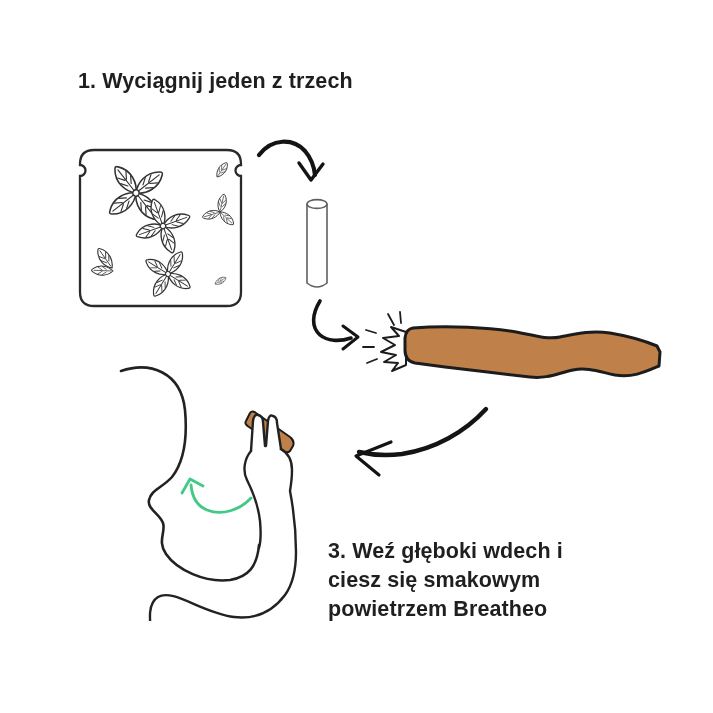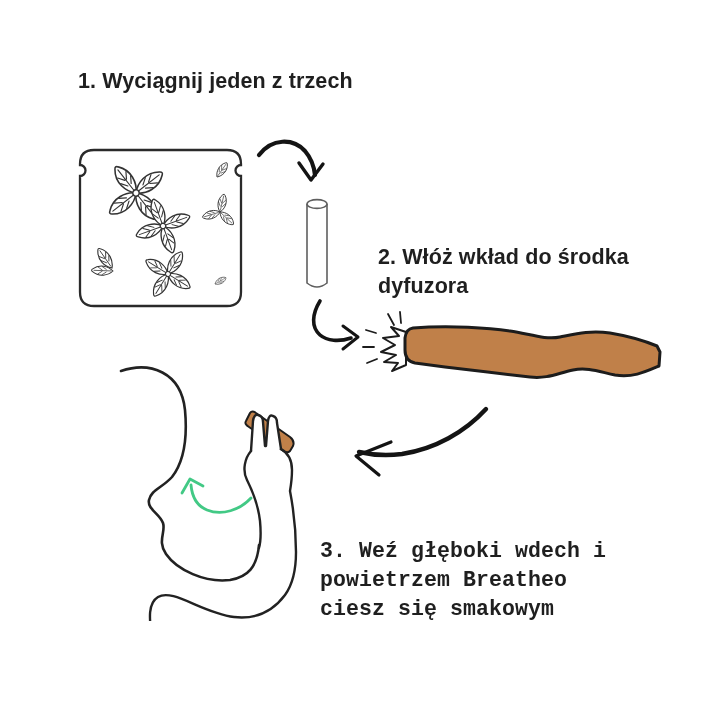--- a/index.html
+++ b/index.html
@@ -7,21 +7,21 @@
     position:relative;width:713px;height:621px;background:#ffffff;overflow:hidden;
     font-family:"Liberation Sans",sans-serif;
   }
   .art{position:absolute;left:0;top:0;}
   .step{
     position:absolute;color:#1f1f1f;font-weight:700;font-size:21.5px;
     line-height:29px;letter-spacing:0.1px;
   }
   #step1{left:78px;top:67px;}
   #step2{left:378px;top:243px;}
-  #step3{left:320px;top:537px;font-family:Liberation Mono, monospace;}
+  #step3{left:328px;top:537px;}
 </style>
 </head>
 <body>
 
 <div class="canvas">
 
   <svg class="art" width="713" height="713" viewBox="0 0 713 713">
     <defs>
       <path id="leafP" d="M0 0 C7 -7 20 -10 30 -2 Q33 0 30 2 C20 10 7 7 0 0 Z"></path>
       <path id="leafV" d="M3 0 H28 M10 -2 L16 -6 M16 -1 L22 -5 M10 2 L16 6 M16 1 L22 5"></path>
@@ -105,24 +105,20 @@
         <path d="M251 498 C240 510 222 516 207 510 C197 506 192 496 191 485" fill="none" stroke-width="2.8" stroke-linecap="round" stroke="#42c985"></path>
         <path d="M182 493 L190 479 L203 486" fill="none" stroke-width="2.8" stroke-linecap="round" stroke-linejoin="round" stroke="#42c985"></path>
       </g>
     </g>
   </svg>
 
   <div class="step" id="step1">
     <div>1. Wyciągnij jeden z trzech</div>
   </div>
 
-  <div class="step" id="step2">
-    <div>2. Włóż wkład do środka</div>
-    <div>dyfuzora</div>
-  </div>
 
   <div class="step" id="step3">
     <div>3. Weź głęboki wdech i</div>
+    <div>ciesz się smakowym</div>
     <div>powietrzem Breatheo</div>
-    <div>ciesz się smakowym</div>
   </div>
 
 </div>
 
 </body></html>

